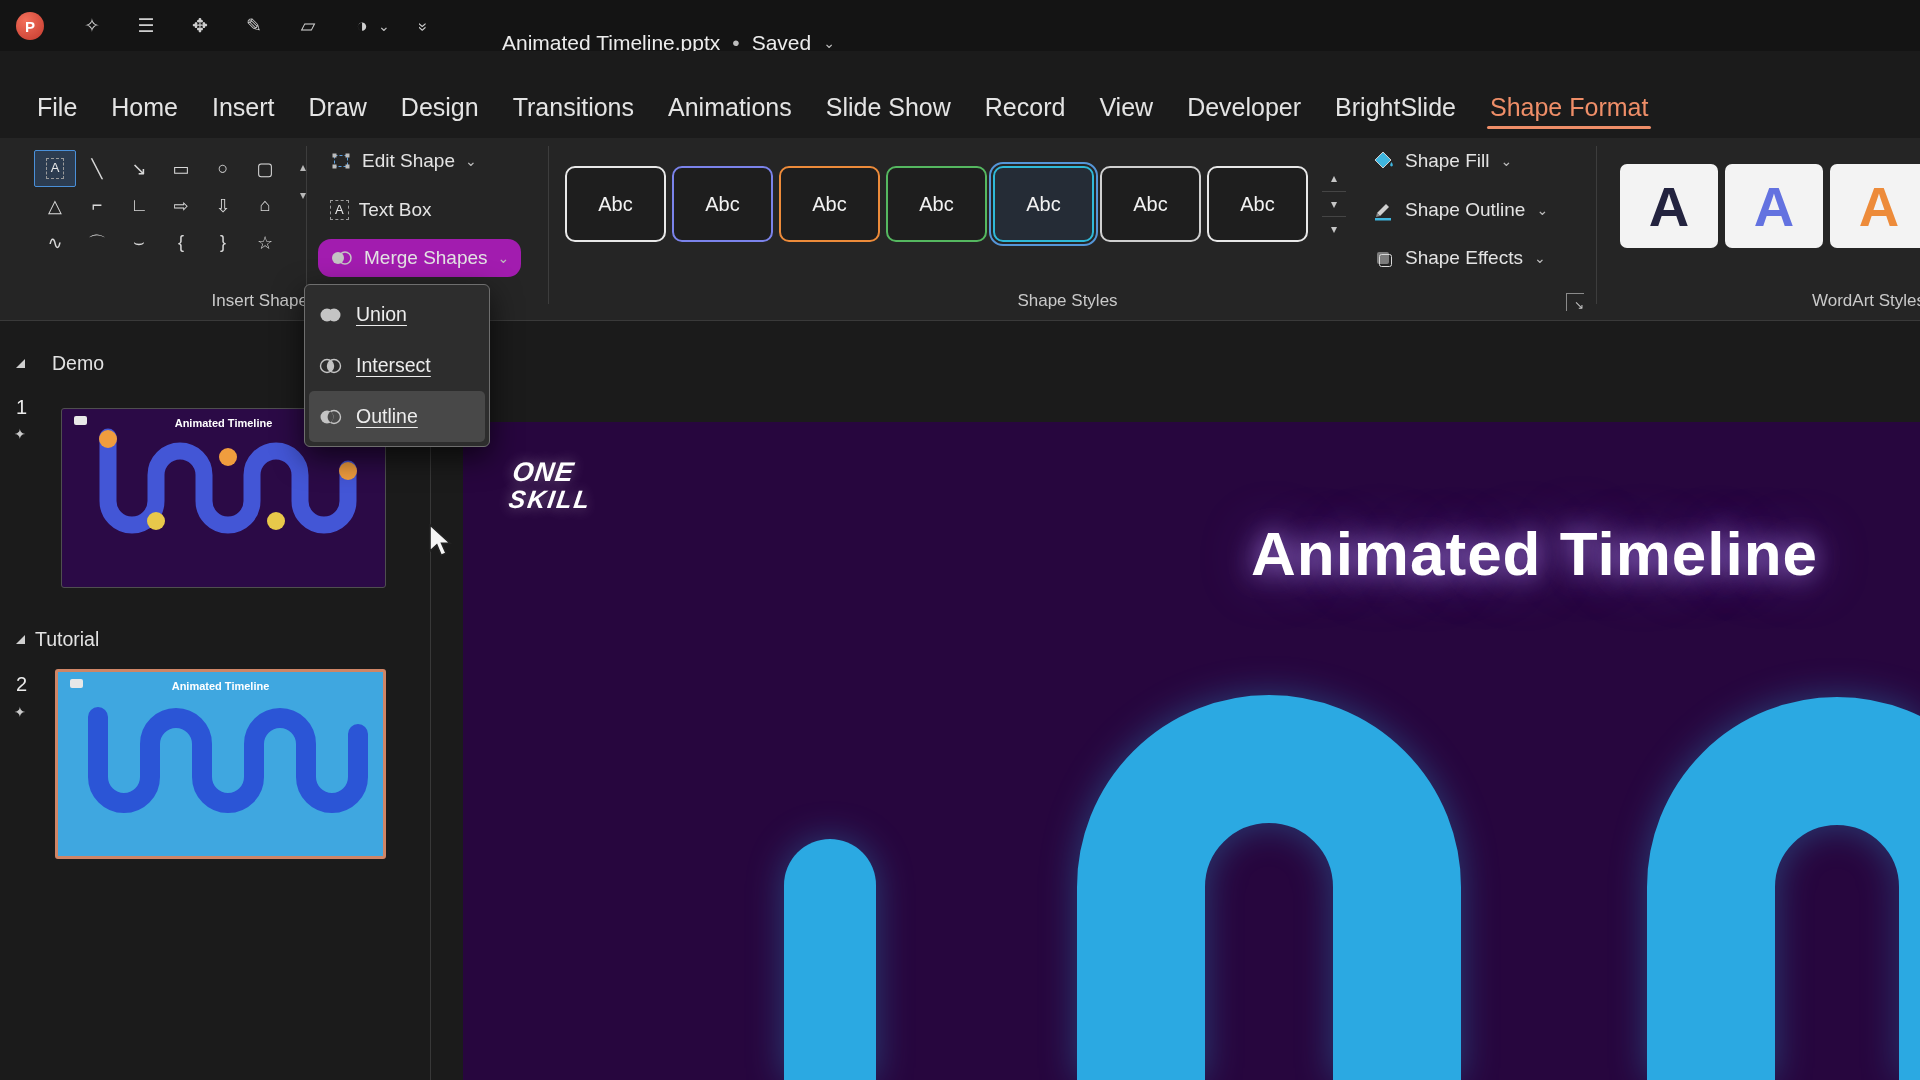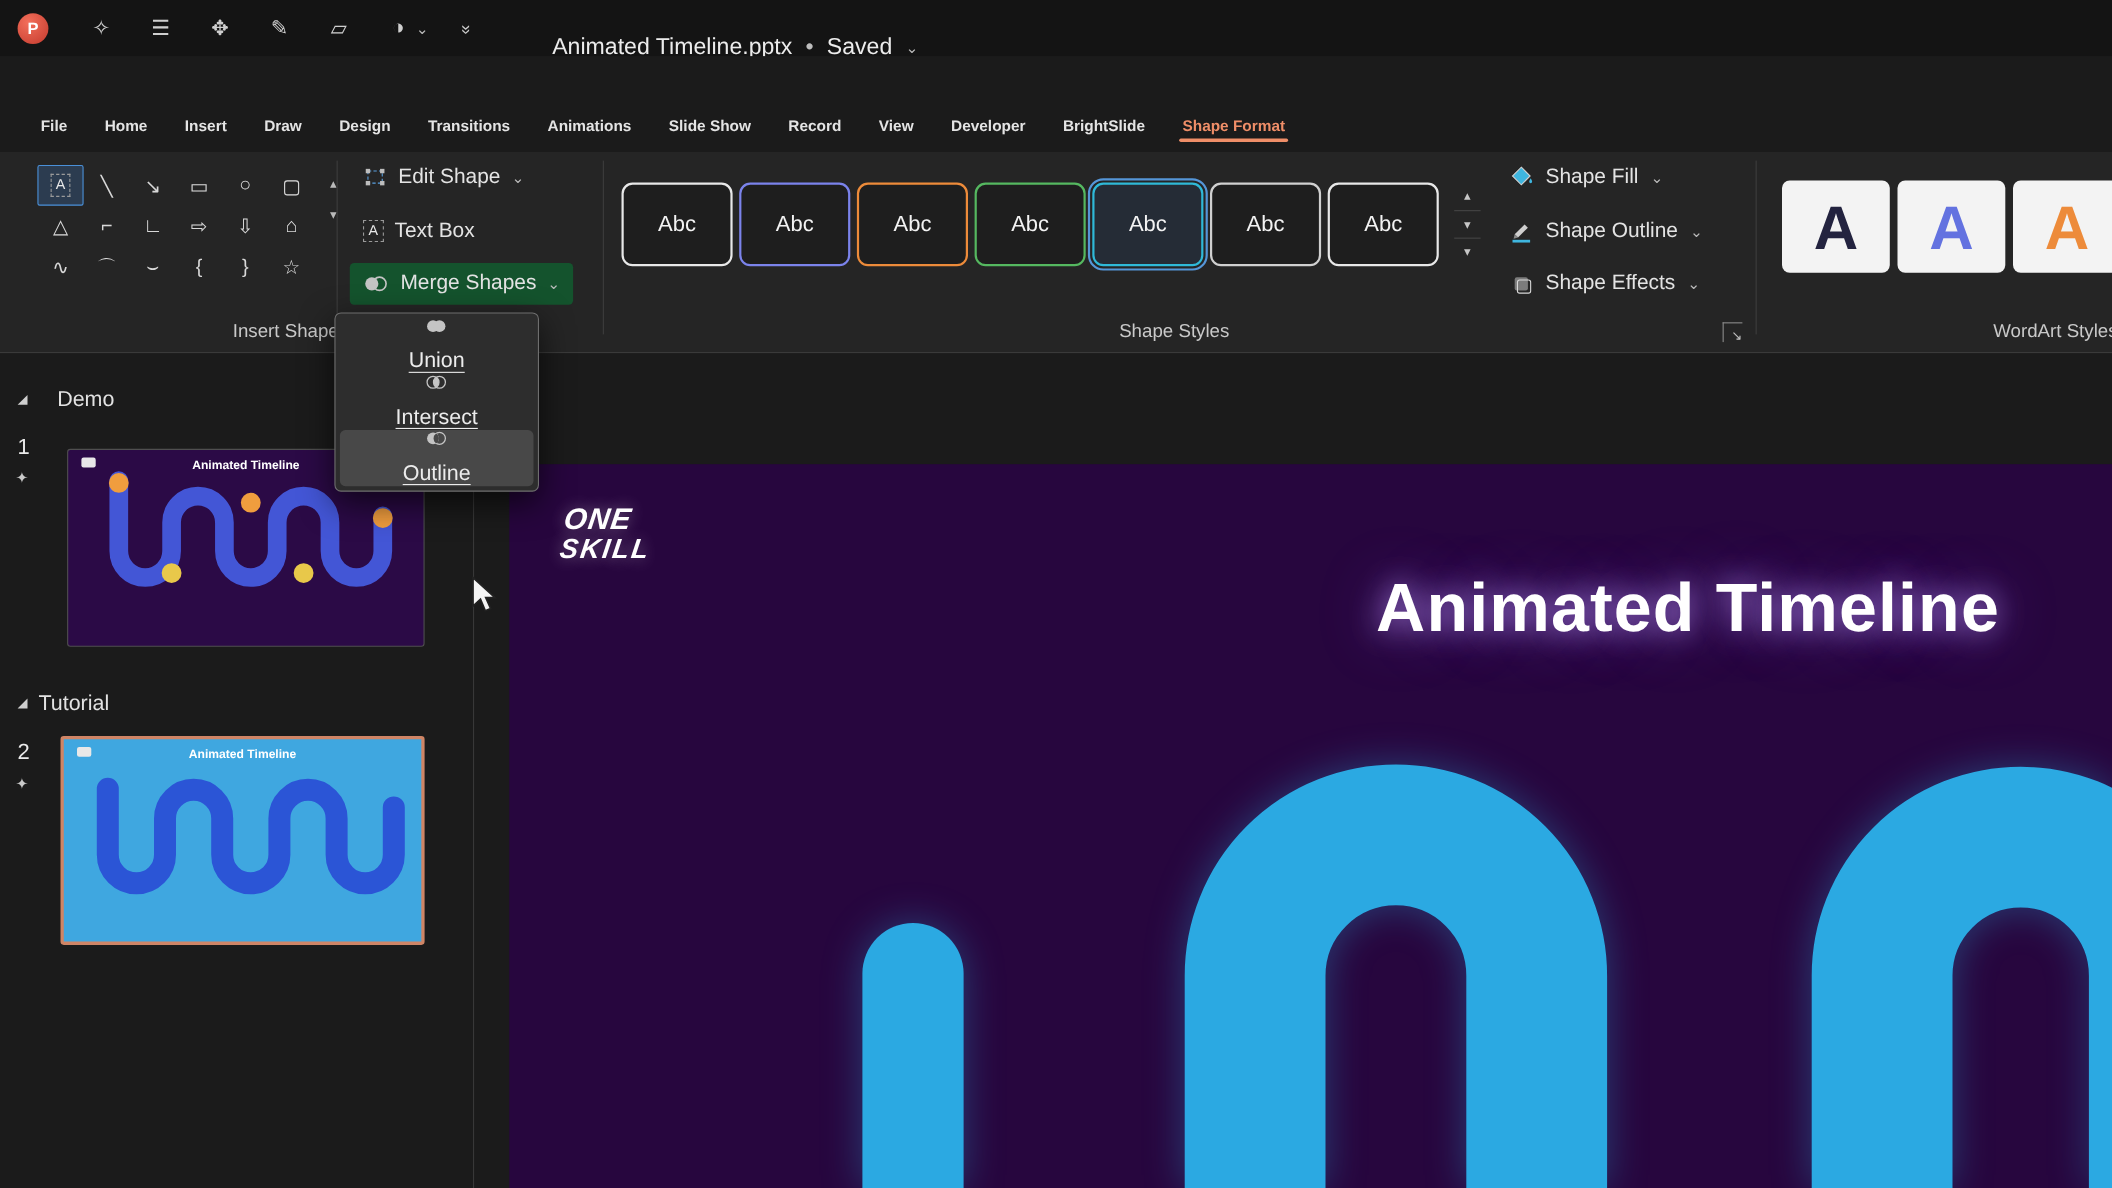--- a/index.html
+++ b/index.html
@@ -17,56 +17,56 @@
   .chev { font-size:14px; color:#bdbdbd; line-height:1; }
   .dbl-chev { display:inline-block; transform:rotate(90deg); font-size:16px; color:#cfcfcf; letter-spacing:-2px; }
   .doc-title { position:absolute; left:502px; top:17px; height:51px; display:flex; align-items:center; gap:12px; font-size:21px; color:#ececec; }
   .doc-title .sep { color:#bdbdbd; }
   .search-box { position:absolute; left:1200px; right:0; top:0; height:51px; background:#282828;
                 display:flex; align-items:center; gap:15px; padding-left:50px; font-size:20px; color:#9b9b9b; }
 
   
   .menubar { position:absolute; top:51px; left:0; right:0; height:87px; background:#1b1b1b;
              display:flex; align-items:flex-end; padding-left:20px; }
-  .tab { padding:0 17px 16px; font-size:14px; color:#e4e4e4; position:relative; white-space:nowrap;font-weight:bold; }
+  .tab { padding:0 17px 16px; font-size:25px; color:#e4e4e4; position:relative; white-space:nowrap; }
   .tab.active { color:#ef8e68; }
   .tab.active::after { content:""; position:absolute; left:14px; right:14px; bottom:9px; height:3px; background:#ef8e68; border-radius:2px; }
 
   
   .ribbon { position:absolute; top:138px; left:0; right:0; height:183px; background:#252525; border-bottom:1px solid #3a3a3a; overflow:hidden; }
   .gallery { position:absolute; left:34px; top:12px; width:252px; display:grid; grid-template-columns:repeat(6,42px); grid-auto-rows:37px; }
   .gcell { display:flex; align-items:center; justify-content:center; font-size:18px; color:#d8d8d8; }
   .gcell.sel { border:1px solid #4a90d9; background:#2c3c50; border-radius:2px; }
   .tbox { border:1px dashed #9a9a9a; padding:0 4px; font-size:13px; color:#e8e8e8; line-height:1.4; }
   .gal-arrows { position:absolute; left:292px; top:22px; width:22px; display:flex; flex-direction:column; gap:14px; color:#b9b9b9; font-size:12px; text-align:center; }
   .vdiv { position:absolute; top:8px; height:158px; width:1px; background:#3d3d3d; }
   .editcol { position:absolute; left:318px; width:224px; top:0; height:150px; }
   .rbtn { position:absolute; left:0; display:flex; align-items:center; gap:10px; height:38px; padding:0 12px; font-size:19px; color:#e3e3e3; border-radius:4px; white-space:nowrap; }
   .rbtn.r1 { top:4px; } .rbtn.r2 { top:53px; } .rbtn.r3 { top:101px; }
-  .rbtn.open { background:#14532d; }
+  .rbtn.open { background:#a21caf;border-radius:13px; }
   .styles-gallery { position:absolute; left:565px; top:28px; display:flex; gap:6px; }
   .scell { width:101px; height:76px; background:#1e1e1e; border:2.5px solid #fff; border-radius:10px;
            display:flex; align-items:center; justify-content:center; font-size:20px; color:#f2f2f2; }
   .scell.selected { outline:2px solid #5596d8; outline-offset:2px; background:#252c36; }
   .styles-arrows { position:absolute; left:1322px; top:28px; width:24px; display:flex; flex-direction:column; color:#c6c6c6; font-size:12px; text-align:center; }
   .styles-arrows span { height:25px; line-height:25px; }
   .styles-arrows span + span { border-top:1px solid #454545; }
   .fillcol { position:absolute; left:1366px; width:230px; top:0; height:150px; }
   .fillcol .rbtn { gap:11px; padding:0 6px; }
   .wordart { position:absolute; left:1620px; top:26px; display:flex; gap:7px; }
   .wcell { width:98px; height:84px; background:#f3f3f3; border-radius:7px; display:flex; align-items:center; justify-content:center;
            font-size:56px; font-weight:bold; }
   .group-label { position:absolute; top:153px; font-size:17px; color:#c9c9c9; text-align:center; white-space:nowrap; }
   .launcher { position:absolute; left:1566px; top:155px; width:18px; height:18px; border-top:1px solid #8a8a8a; border-left:1px solid #8a8a8a;
               font-size:12px; color:#c0c0c0; display:flex; align-items:flex-end; justify-content:flex-end; line-height:1; }
 
   
   .menu { position:absolute; left:304px; top:284px; width:186px; background:#2d2d2d; border:1px solid #6e6e6e; border-radius:6px;
           box-shadow:0 10px 30px rgba(0,0,0,.65); padding:4px; z-index:50; }
-  .mitem { height:51px; display:flex; align-items:center; gap:13px; padding:0 10px; border-radius:5px;flex-direction:column; }
+  .mitem { height:51px; display:flex; align-items:center; gap:13px; padding:0 10px; border-radius:5px; }
   .mitem.hover { background:#484848; }
   .mitem .lbl { font-size:19.5px; color:#ececec; text-decoration:underline; text-underline-offset:3.5px; text-decoration-thickness:1px; }
 
   
   .sect { position:absolute; left:16px; display:flex; align-items:center; gap:10px; font-size:19.5px; color:#e2e2e2; }
   .tri { width:0; height:0; border-left:9px solid transparent; border-bottom:9px solid #cfcfcf; }
   #sect1 { top:352px;gap:27px; } #sect2 { top:628px; }
   .slidenum { position:absolute; left:16px; font-size:20px; color:#eaeaea; }
   .anim-star { position:absolute; left:14px; font-size:14px; color:#c9c9c9; }
   #num1 { top:396px; } #star1 { top:426px; } #num2 { top:673px; } #star2 { top:704px; }

